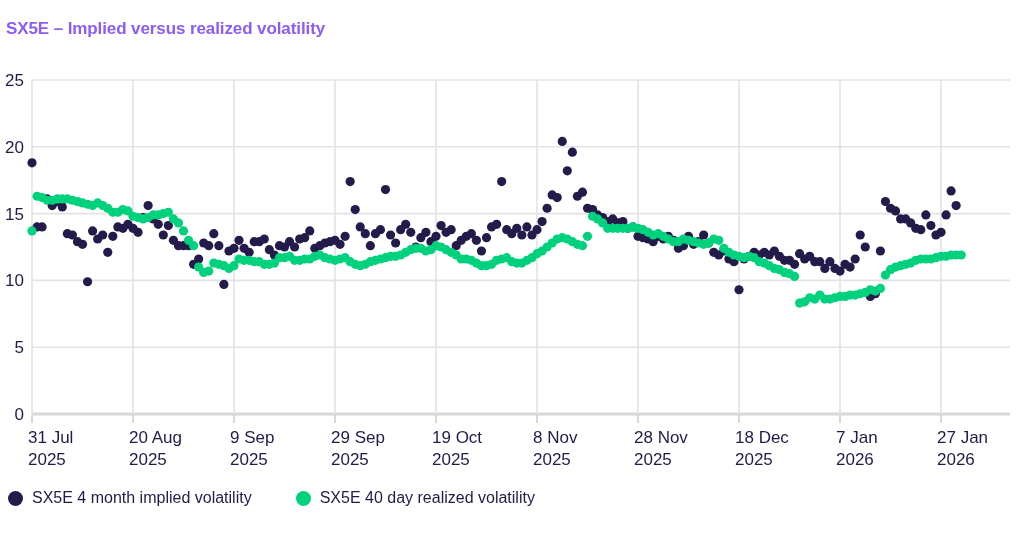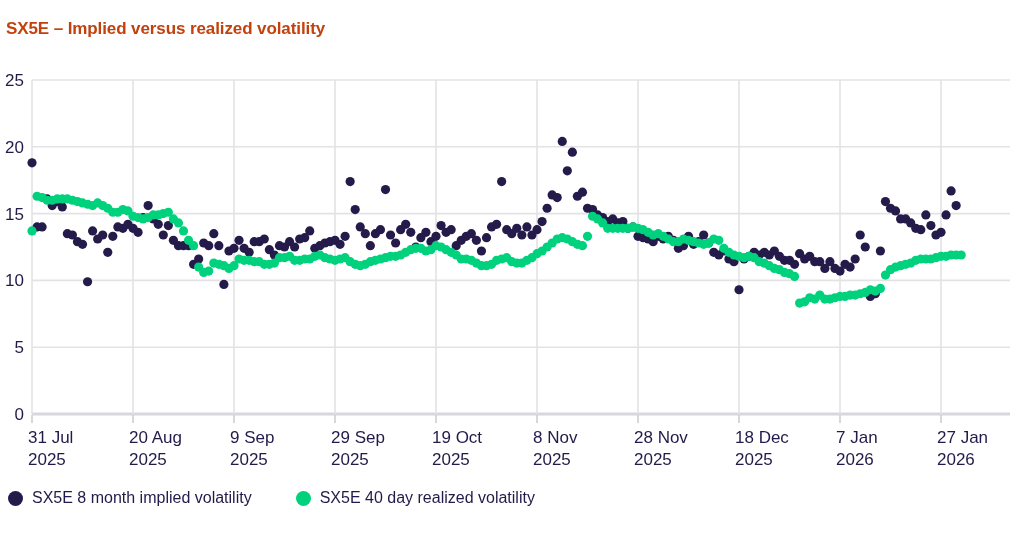--- a/index.html
+++ b/index.html
@@ -19,21 +19,21 @@
     position: relative;
     width: 1024px;
     height: 536px;
   }
   #chart-title {
     position: absolute;
     left: 6px;
     top: 19px;
     font-size: 17px;
     font-weight: bold;
-    color: #c2410c;
+    color: #8b5cf6;
     letter-spacing: -0.1px;
     white-space: nowrap;
   }
   #plot-svg {
     position: absolute;
     left: 0;
     top: 0;
   }
   .axis-text {
     font-family: "Liberation Sans", sans-serif;
@@ -513,21 +513,21 @@
         <text x="836" y="443" class="axis-text xtick-label">7 Jan</text>
         <text x="836" y="465" class="axis-text xtick-label">2026</text>
         <text x="937" y="443" class="axis-text xtick-label">27 Jan</text>
         <text x="937" y="465" class="axis-text xtick-label">2026</text>
       </g>
   </svg>
 
   <div id="legend">
     <div class="legend-entry">
       <span class="legend-dot" style="background: rgb(37, 27, 74);"></span>
-      <span class="legend-label">SX5E 8 month implied volatility</span>
+      <span class="legend-label">SX5E 4 month implied volatility</span>
     </div>
     <div class="legend-entry">
       <span class="legend-dot" style="background: rgb(0, 209, 125);"></span>
       <span class="legend-label">SX5E 40 day realized volatility</span>
     </div>
   </div>
 
 </div>
 
 </body></html>

